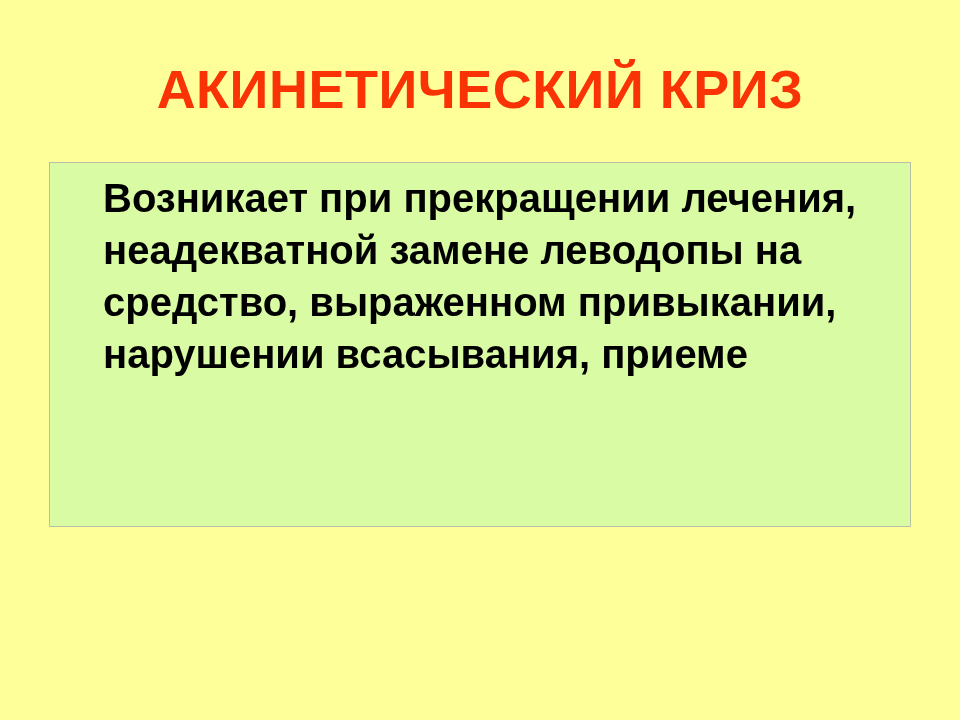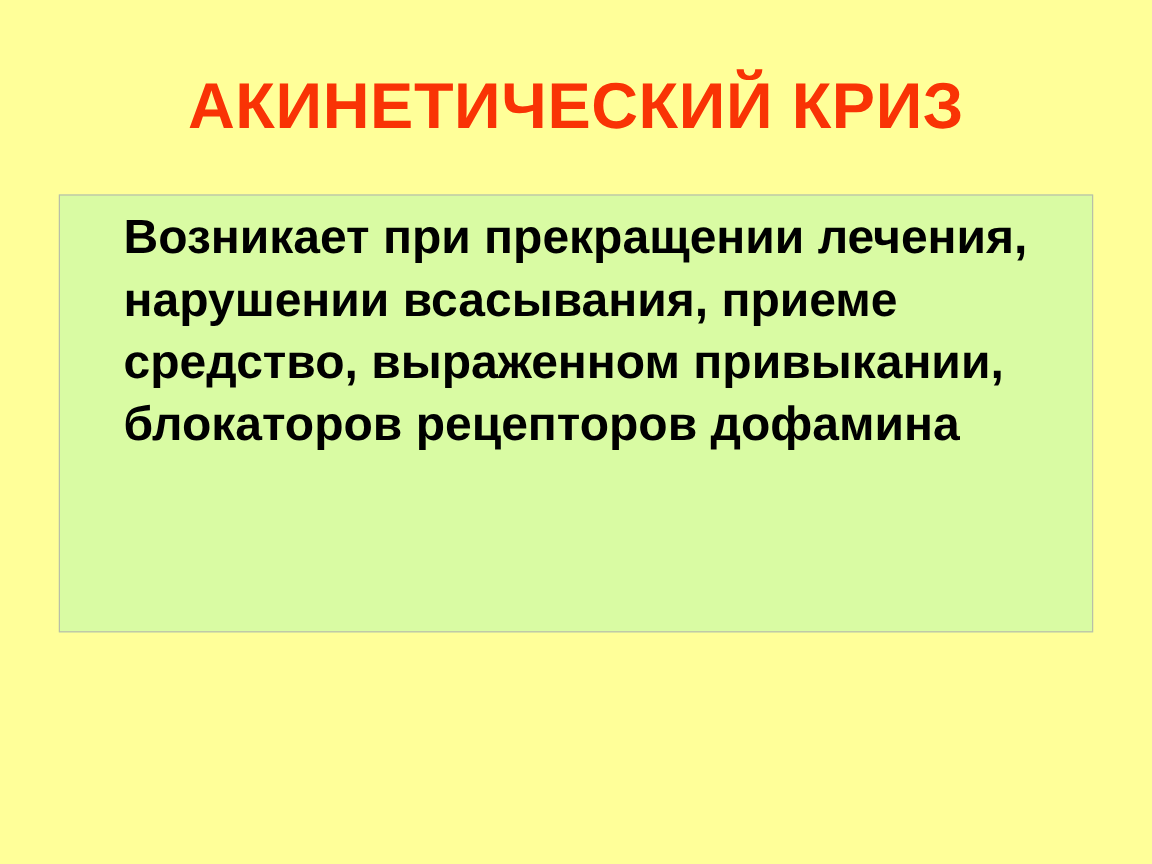--- a/index.html
+++ b/index.html
@@ -63,19 +63,19 @@
 </head>
 <body>
 
 <div class="slide">
 
   <div class="slide-title">АКИНЕТИЧЕСКИЙ КРИЗ</div>
 
   <div class="content-box">
     <div class="body-text">
       <span class="body-line">Возникает при прекращении лечения,</span>
+      <span class="body-line">неадекватной замене леводопы на</span>
+      <span class="body-line">средство, выраженном привыкании,</span>
       <span class="body-line">нарушении всасывания, приеме</span>
-      <span class="body-line">средство, выраженном привыкании,</span>
-      <span class="body-line">блокаторов рецепторов дофамина</span>
     </div>
   </div>
 
 </div>
 
 </body></html>

